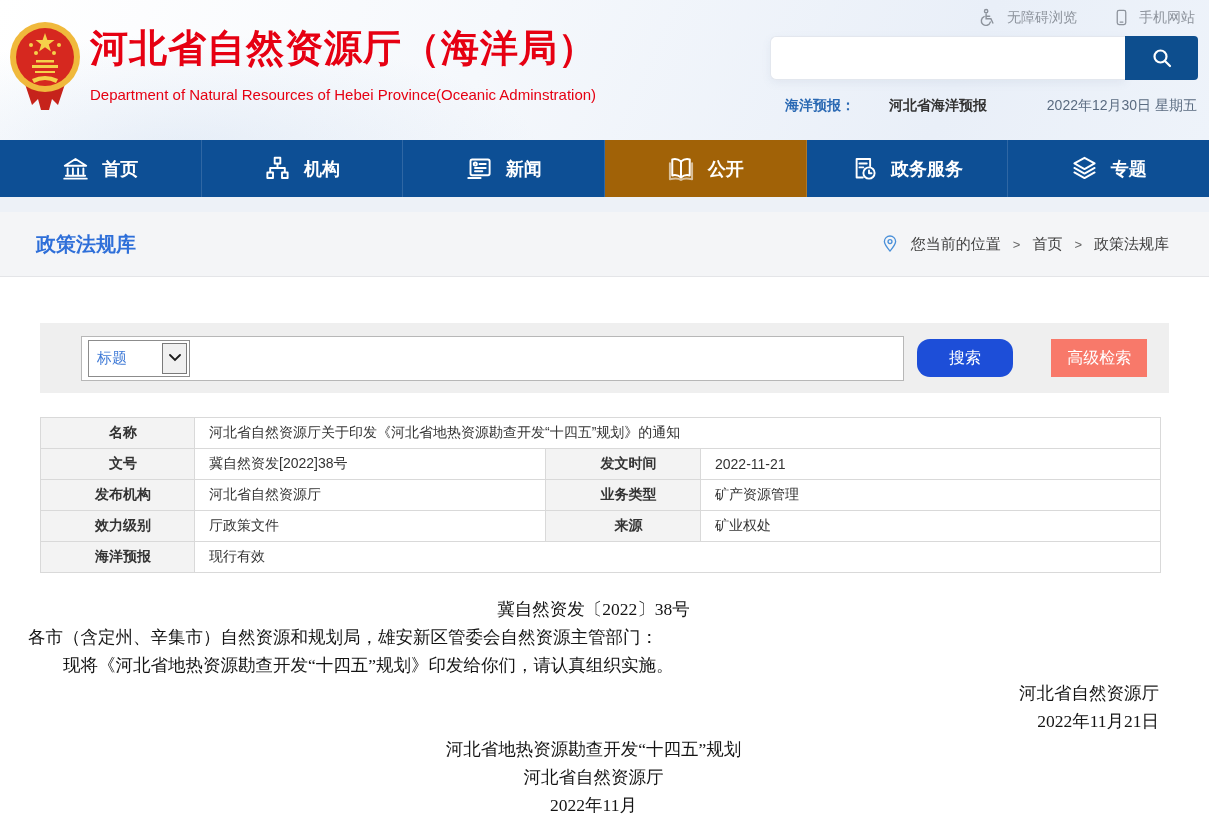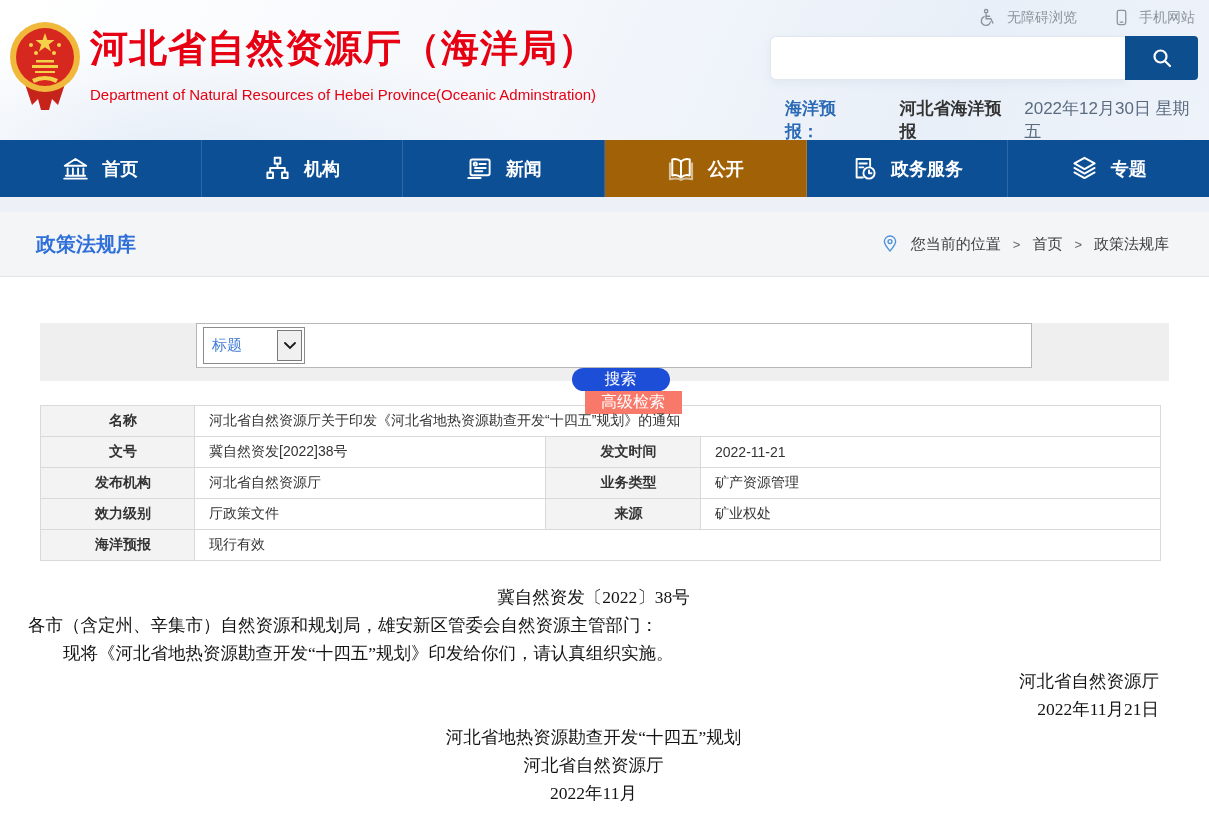--- a/index.html
+++ b/index.html
@@ -26,21 +26,21 @@
   .search-area { position:absolute; top:36px; left:770px; width:428px; height:44px; display:flex; }
   .hdr-search-input {
     flex:1; border:1px solid #e3e7ee; border-right:none; border-radius:6px 0 0 6px;
     padding:0 12px; font-size:15px; outline:none; background:#fff;
     box-shadow:0 3px 8px rgba(120,140,170,0.10);
   }
   .hdr-search-btn {
     width:73px; background:#0d4e8e; border:none; border-radius:0 4px 4px 0;
     display:flex; align-items:center; justify-content:center; cursor:pointer;
   }
-  .forecast { position:absolute; top:97px; left:785px; width:412px; display:flex; align-items:center; font-size:17px;gap:12px; }
+  .forecast { position:absolute; top:97px; left:785px; width:412px; display:flex; align-items:center; font-size:14px;gap:12px; }
   .forecast-label { color:#2a69b3; font-weight:bold; }
   .forecast-link { color:#333; font-weight:bold; margin-left:22px; cursor:pointer; }
   .forecast-date { margin-left:auto; color:#5a6b80; }
   
   .nav { display:flex; height:57px; background:#0d4f95; }
   .nav-item {
     flex:1; display:flex; align-items:center; justify-content:center; gap:13px;
     color:#fff; font-size:18px; font-weight:bold; cursor:pointer;
     border-right:1px solid rgba(255,255,255,0.14);
   }
@@ -51,22 +51,22 @@
   .crumb-band {
     height:65px; background:#f4f5f7; border-bottom:1px solid #e4e5e8;
     display:flex; align-items:center; justify-content:space-between; padding:0 40px 0 36px;
   }
   .page-title { color:#2e6fd9; font-size:20px; font-weight:bold; }
   .crumb { display:flex; align-items:center; gap:12px; font-size:15px; color:#404040; }
   .crumb .sep { color:#666; font-size:13px; }
   .crumb .lnk { cursor:pointer; }
   
   .search-band {
-    margin:46px 40px 0; height:58px; background:#efefef;
-    display:flex; align-items:center; padding:0 22px 0 41px;flex-direction:column;
+    margin:46px 40px 0; height:70px; background:#efefef;
+    display:flex; align-items:center; padding:0 22px 0 41px;
   }
   .field-row {
     display:flex; align-items:center; width:836px; height:45px;
     background:#fff; border:1px solid #b7b7b7; padding:3px 3px 3px 6px;
   }
   .select-box {
     width:102px; height:37px; border:1px solid #8c8c8c; background:#fff;
     display:flex; align-items:center; cursor:pointer;
   }
   .select-label { flex:1; padding-left:8px; color:#3f7ad6; font-size:15px; }

